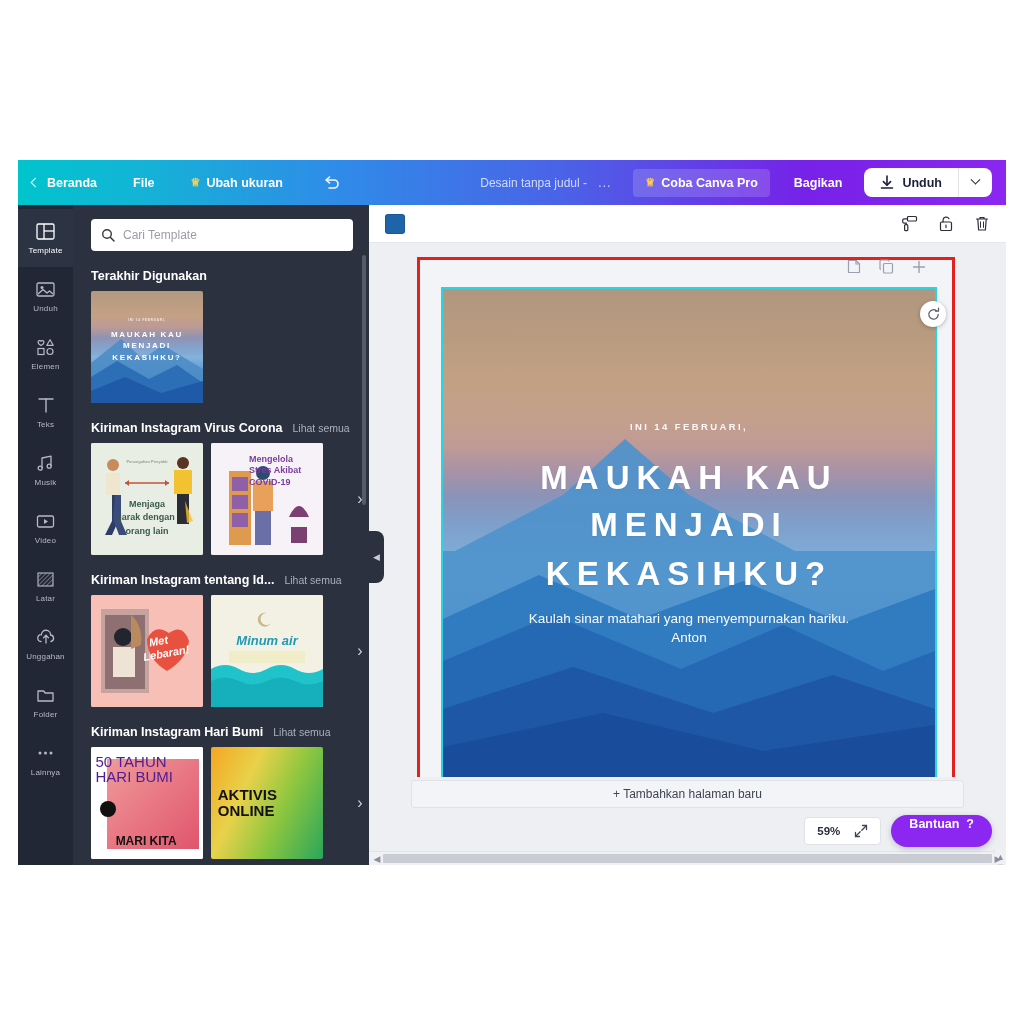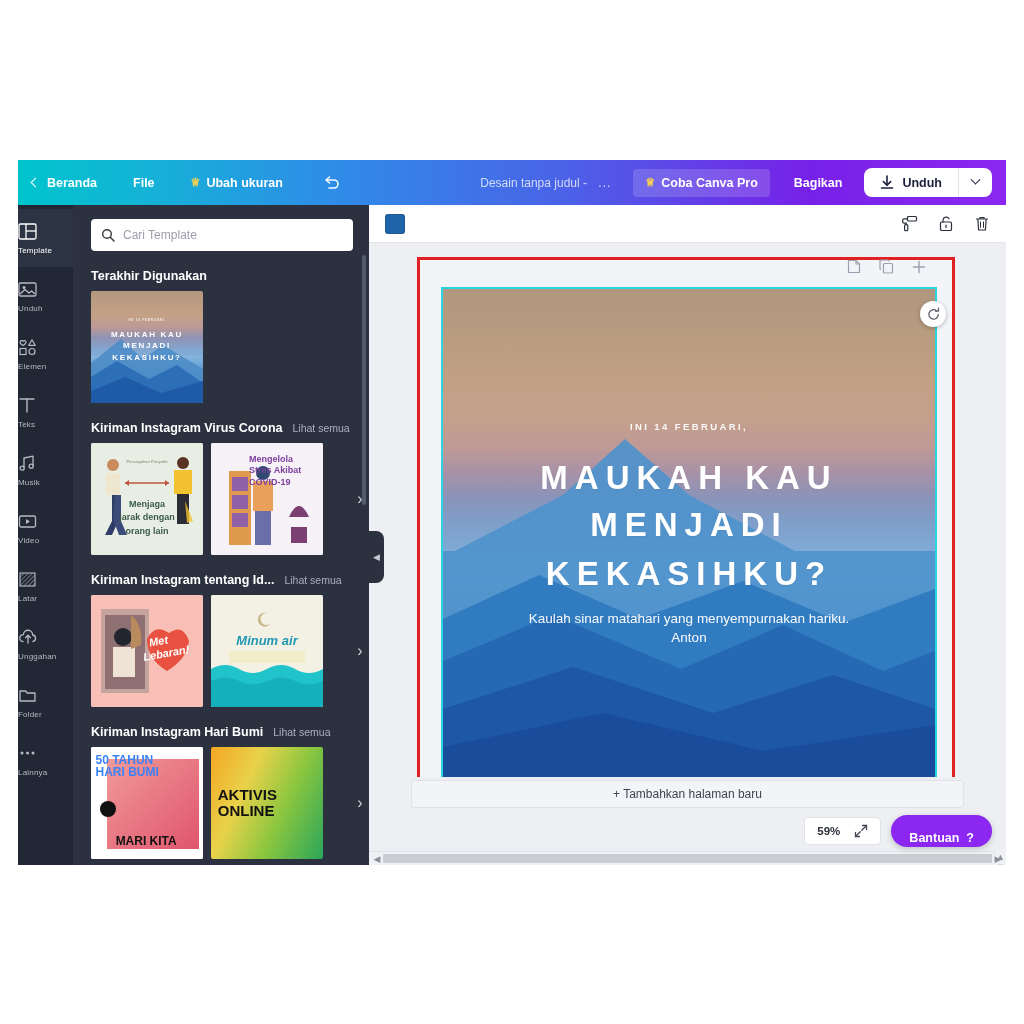--- a/index.html
+++ b/index.html
@@ -89,21 +89,21 @@
 
   
   .rail {
     width: 55px; flex: 0 0 55px;
     background: #212734;
     display: flex; flex-direction: column;
     padding-top: 4px;
   }
   .rail-item {
     height: 58px; display: flex; flex-direction: column;
-    align-items: flex-start; justify-content: center; gap: 5px;
+    align-items: center; justify-content: center; gap: 5px;
     color: #b6bac3; cursor: pointer;
   }
   .rail-item.active { background: #2c3444; color: #ffffff; }
   .rail-label { font-size: 8px; letter-spacing: .2px; }
   .rail-ico { height: 20px; display:flex; align-items:center; }
   .rail-ico svg { display: block; }
 
   
   .panel {
     width: 296px; flex: 0 0 296px;
@@ -248,21 +248,21 @@
   .zoom-pill {
     background: #ffffff; border: 1px solid #e0e2e8; border-radius: 4px;
     height: 28px; display: flex; align-items: center; gap: 14px;
     padding: 0 12px;
   }
   .zoom-val { font-size: 11.5px; color: #2b2f3a; font-weight: bold; }
   .zoom-exp { color: #3f4452; cursor: pointer; display: flex; }
   .help-btn {
     background: #8b27f0; color: #fff; border-radius: 18px;
     height: 24px; padding: 16px 18px;
-    display: flex; align-items: flex-start; gap: 7px;
+    display: flex; align-items: flex-end; gap: 7px;
     font-size: 12.5px; font-weight: bold; cursor: pointer;
     box-shadow: 0 2px 6px rgba(0,0,0,.2);
   }
   .hscroll {
     flex: 0 0 14px; background: #f0f1f4;
     display: flex; align-items: center; padding: 0 2px;
     border-top: 1px solid #e2e4e9;
   }
   .hs-arrow { width: 12px; text-align: center; color: #8a8f9b; font-size: 9px; cursor: pointer; }
   .hs-track { flex: 1; height: 9px; background: #c9ccd2; border-radius: 1px; cursor: pointer; }
@@ -580,21 +580,21 @@
               <rect width="112" height="112" fill="#ffffff"></rect>
               <rect x="16" y="12" width="92" height="90" fill="url(#grad50)"></rect>
               <defs>
                   <linearGradient id="grad50" x1="0" y1="0" x2="1" y2="1">
                 <stop offset="0" stop-color="#f09a9a"></stop>
                     <stop offset="1" stop-color="#e0556c"></stop>
               </linearGradient>
                 </defs>
               <circle cx="17" cy="62" r="8" fill="#111"></circle>
             </svg>
-            <div style="position:absolute;top:6%;left:4%;color:#3b82f6;font-size:12px;font-weight:bold;line-height:1.05">
+            <div style="position:absolute;top:6%;left:4%;color:#4c1d95;font-size:15px;font-weight:normal;line-height:1.05">
               <div>50 TAHUN</div>
               <div>HARI BUMI</div>
             </div>
             <div style="position:absolute;top:78%;left:22%;color:#111;font-size:12px;font-weight:bold">MARI KITA</div>
           </div>
 
           <div class="thumb tn7">
             <div style="position:absolute;top:36%;left:6%;color:#111;font-size:15px;font-weight:bold;line-height:1.05">
               <div>AKTIVIS</div>
               <div>ONLINE</div>

